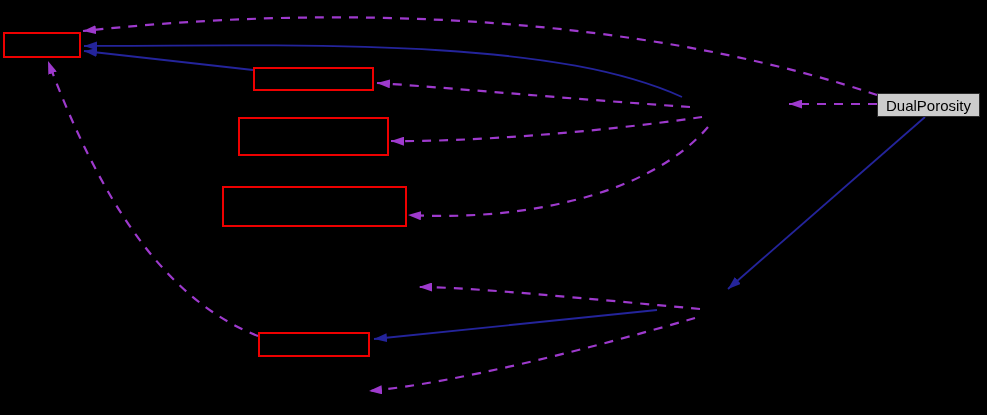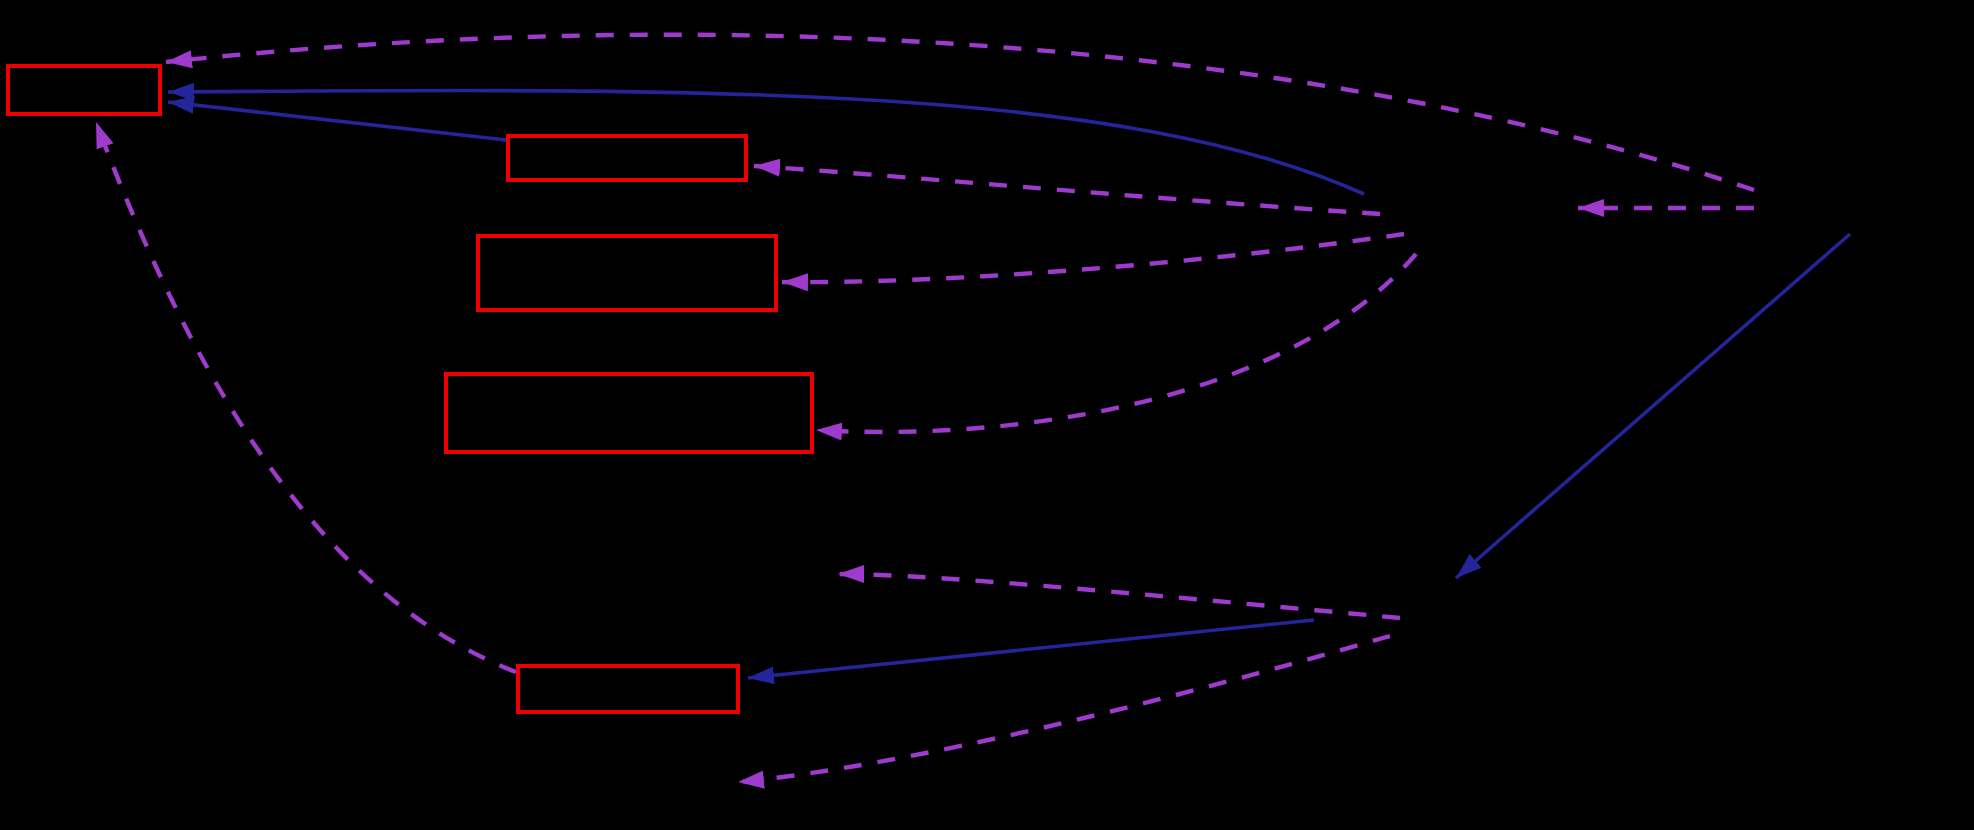--- a/index.html
+++ b/index.html
@@ -82,13 +82,14 @@
       <path d="M 925,117 L 728,289" class="edge solid" marker-end="url(#arrow-solid)"></path>
       <path d="M 700,309 C 590,299 470,287 419,287" class="edge dashed" marker-end="url(#arrow-dashed)"></path>
       <path d="M 657,310 L 374,339" class="edge solid" marker-end="url(#arrow-solid)"></path>
       <path d="M 695,318 C 585,350 455,383 369,391" class="edge dashed" marker-end="url(#arrow-dashed)"></path>
     </svg>
 <div class="node red" style="left: 3px; top: 32px; width: 78px; height: 26px;"></div>
     <div class="node red" style="left: 253px; top: 67px; width: 121px; height: 24px;"></div>
     <div class="node red" style="left: 238px; top: 117px; width: 151px; height: 39px;"></div>
     <div class="node red" style="left: 222px; top: 186px; width: 185px; height: 41px;"></div>
     <div class="node red" style="left: 258px; top: 332px; width: 112px; height: 25px;"></div>
+    <div class="node current" style="left: 877px; top: 93px; width: 103px; height: 24px;">DualPorosity</div>
   </div>
 
 </body></html>

